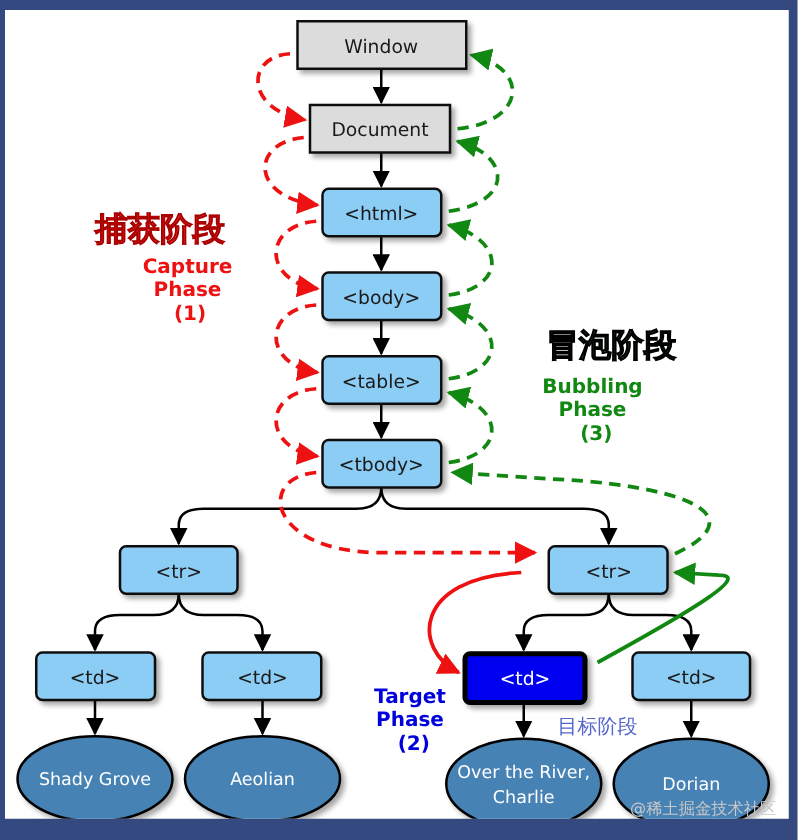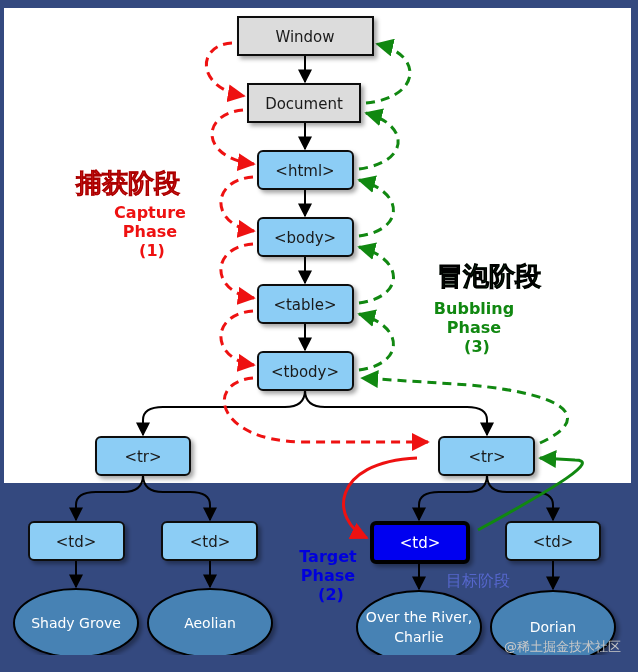--- a/index.html
+++ b/index.html
@@ -3,21 +3,21 @@
 <meta charset="utf-8">
 <style>
   html, body { margin: 0; padding: 0; }
   body {
     width: 638px; height: 672px; overflow: hidden;
     background: #34497f;
     font-family: "DejaVu Sans", sans-serif;
   }
   #canvas {
     position: absolute; left: 4px; top: 8px;
-    width: 627px; height: 475px;
+    width: 627px; height: 647px;
     background: #ffffff;
     text-align: center;
   }
   svg#diagram { position: absolute; left: 0; top: 0; }
   .node-text { font-family: "DejaVu Sans", sans-serif; font-size: 15px; fill: #1a1a1a; }
   .node-text-light { font-family: "DejaVu Sans", sans-serif; font-size: 14px; fill: #ffffff; }
   .label-bold { font-family: "DejaVu Sans", sans-serif; font-weight: bold; font-size: 16px; }
   .cn-title { font-family: "DejaVu Sans", sans-serif; font-weight: bold; font-size: 26px; }
   .cn-small { font-family: "DejaVu Sans", sans-serif; font-size: 16px; }
   .watermark { font-family: "DejaVu Sans", sans-serif; font-size: 13px; fill: #c8c8c8; }

